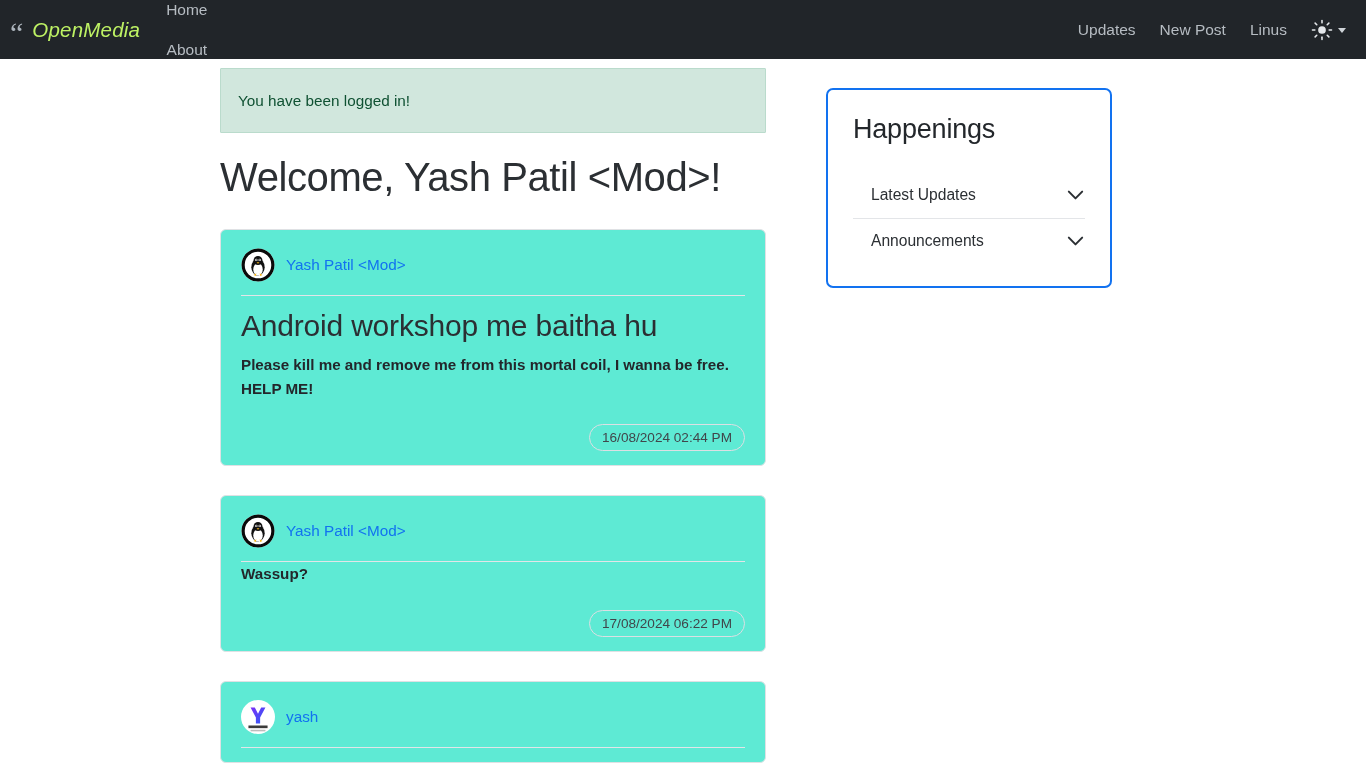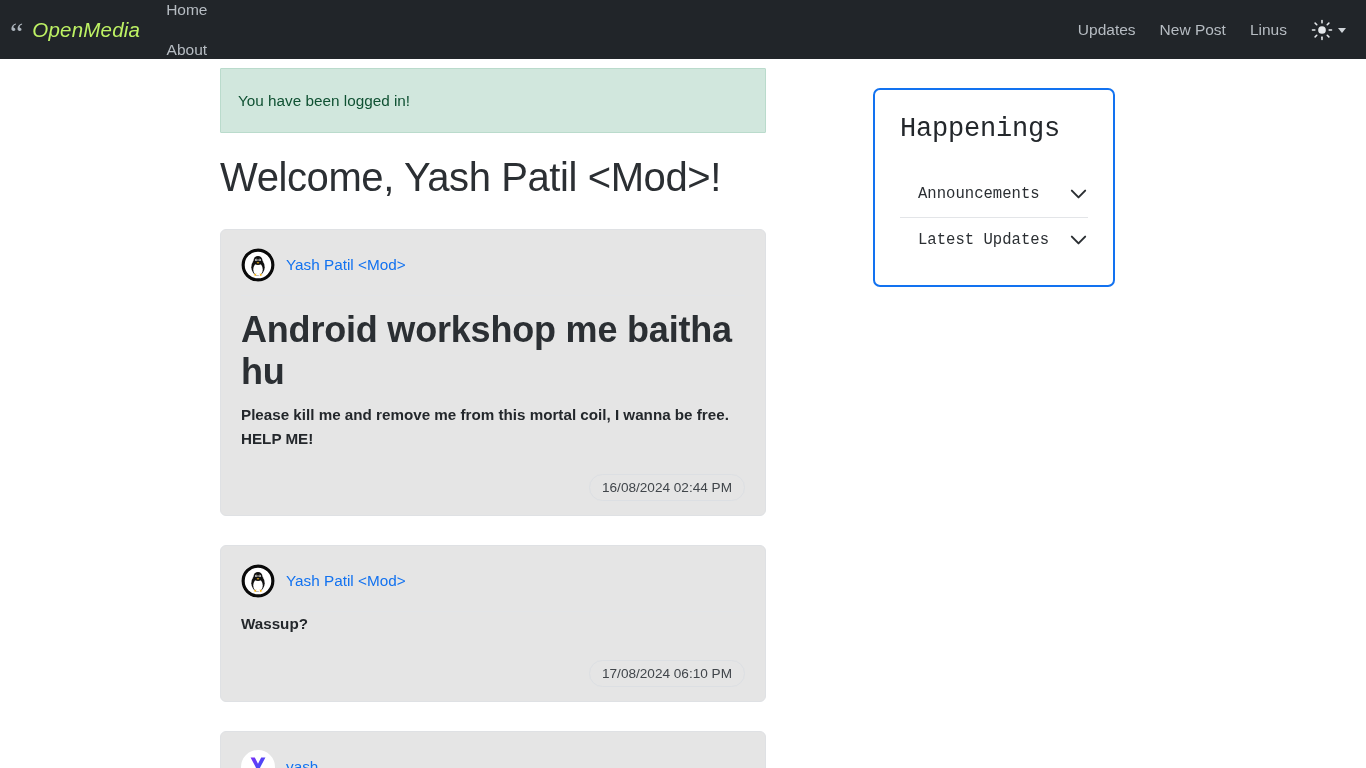--- a/index.html
+++ b/index.html
@@ -77,24 +77,23 @@
   .page {
     display: flex;
     align-items: flex-start;
     padding-top: 9px;
   }
   .main-col {
     width: 546px;
     margin-left: 220px;
   }
   .side-col {
-    margin-left: 107px;
-    width: 242px;
+    margin-left: 60px;
+    width: 286px;
     padding-top: 20px;
-    font-family: Liberation Mono, monospace;
   }
 
   
   .alert {
     background: #d1e7dd;
     border: 1px solid #badbcc;
     border-radius: 1px;
     padding: 22px 17px;
     color: #0f5132;
     font-size: 15.3px;
@@ -111,21 +110,21 @@
     letter-spacing: -.4px;
     color: #2b2f33;
   }
 
   
   .post-card {
     border: 1px solid #dfe1e4;
     border-radius: 6px;
     margin-top: 29px;
     padding: 18px 20px 14px 20px;
-    background: #e5e5e5;
+    background: #5eead4;
   }
   .post-head {
     display: flex;
     align-items: center;
     gap: 11px;
     padding-bottom: 13px;
     border-bottom: 1px solid #e3e5e8;
   }
   .avatar {
     width: 34px; height: 34px;
@@ -133,22 +132,22 @@
     flex: 0 0 34px;
     display: block;
   }
   .author {
     color: #1272f0;
     font-size: 15.3px;
     text-decoration: none;
     cursor: pointer;
   }
   .post-title {
-    font-size: 36px;
-    font-weight: bold;
+    font-size: 30px;
+    font-weight: normal;
     margin: 13px 0 10px 0;
     letter-spacing: -.2px;
     color: #2b2f33;
   }
   .post-body {
     font-size: 15.2px;
     line-height: 1.56;
     color: #23272b;
     margin: 0;
     white-space: pre-line;
@@ -288,21 +287,21 @@
             <circle cx="3" cy="-11" r="1" fill="#111"></circle>
             <path d="M-2.6 -7 L2.6 -7 L0 -4 Z" fill="#f6b417"></path>
             <path d="M-8 16 L-3 13 L-4 18 Z" fill="#f6b417"></path>
             <path d="M8 16 L3 13 L4 18 Z" fill="#f6b417"></path>
           </g>
         </svg>
         <a class="author">Yash Patil &lt;Mod&gt;</a>
       </div>
       <p class="post-body">Wassup?</p>
       <div class="post-foot">
-        <span class="date-pill">17/08/2024 06:10 PM</span>
+        <span class="date-pill">17/08/2024 06:22 PM</span>
       </div>
     </div>
 
     <div class="post-card">
       <div class="post-head">
         <svg class="avatar" viewBox="0 0 64 64">
           <rect width="64" height="64" fill="#ffffff"></rect>
           <defs>
             <linearGradient id="ygrad" x1="0" y1="0" x2="1" y2="1">
               <stop offset="0%" stop-color="#7b2ff7"></stop>
@@ -318,28 +317,28 @@
 
     </div>
 
   </div>
 
   <div class="side-col">
     <div class="side-card">
       <h2 class="side-title">Happenings</h2>
       <div class="accordion">
         <div class="acc-item">
+          <span class="acc-label">Latest Updates</span>
+          <svg class="chev" viewBox="0 0 20 12">
+            <polyline points="2,2 10,10 18,2" fill="none" stroke="#2b2f33" stroke-width="2.4" stroke-linecap="round" stroke-linejoin="round"></polyline>
+          </svg>
+        </div>
+        <div class="acc-item">
           <span class="acc-label">Announcements</span>
           <svg class="chev" viewBox="0 0 20 12">
             <polyline points="2,2 10,10 18,2" fill="none" stroke="#2b2f33" stroke-width="2.4" stroke-linecap="round" stroke-linejoin="round"></polyline>
           </svg>
         </div>
-        <div class="acc-item">
-          <span class="acc-label">Latest Updates</span>
-          <svg class="chev" viewBox="0 0 20 12">
-            <polyline points="2,2 10,10 18,2" fill="none" stroke="#2b2f33" stroke-width="2.4" stroke-linecap="round" stroke-linejoin="round"></polyline>
-          </svg>
-        </div>
       </div>
     </div>
   </div>
 
 </div>
 
 </body></html>

